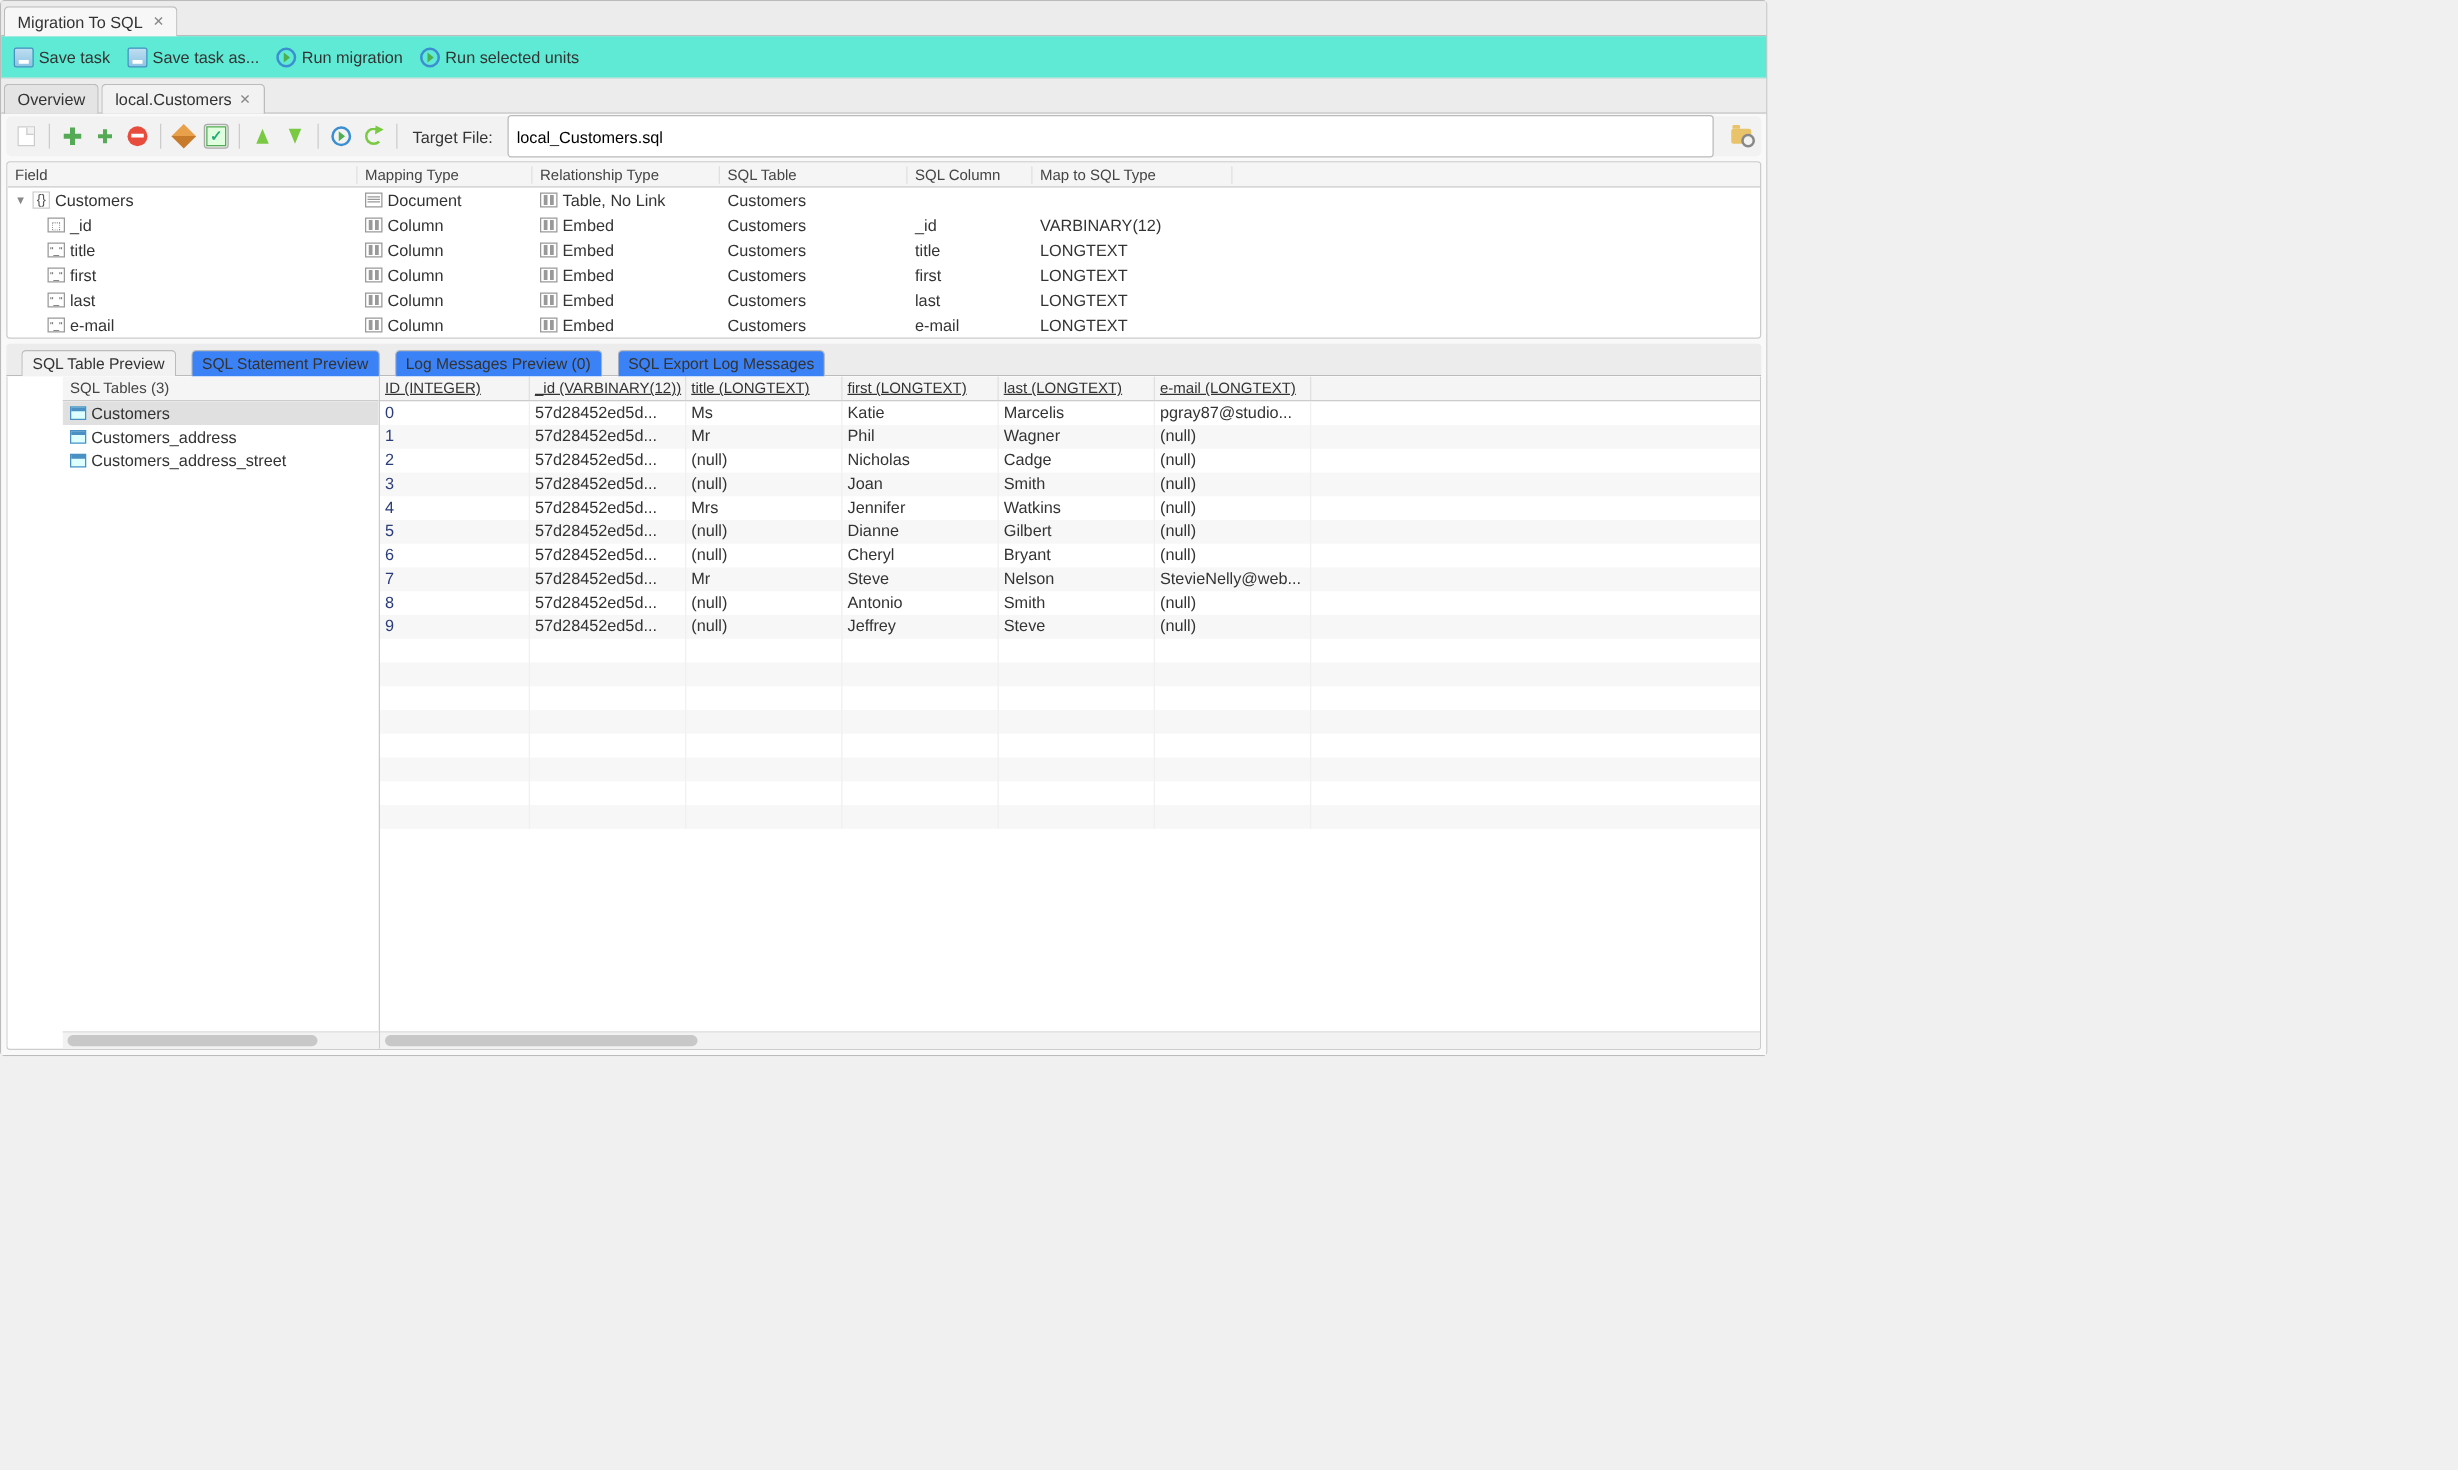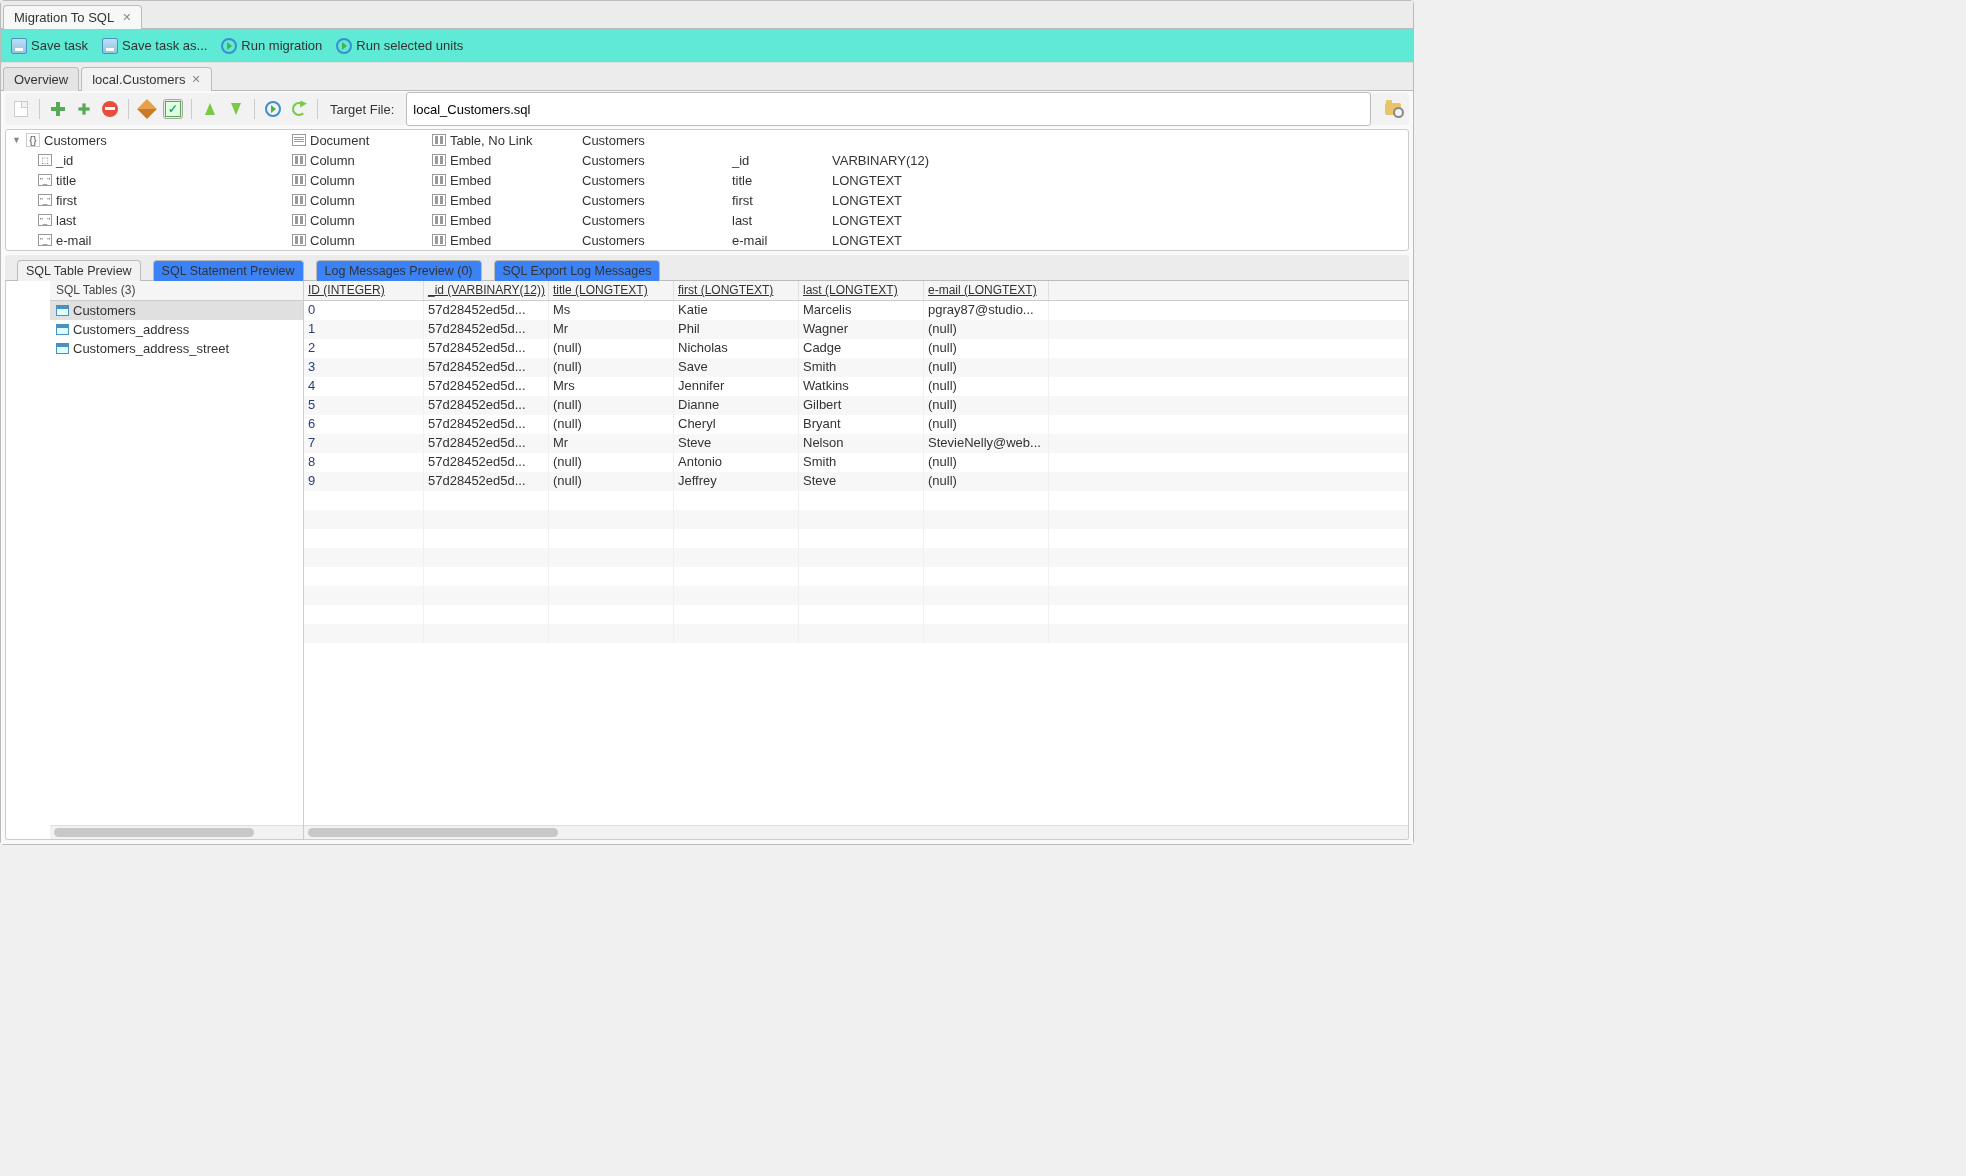--- a/index.html
+++ b/index.html
@@ -419,20 +419,28 @@
         </div>
       <div class="tb2-sep"></div>
       <span class="target-label">Target File:</span>
       <input class="target-input" value="local_Customers.sql" style="">
       <div class="tb2-icon" style="margin-left:6px;">
           <span class="folder-sm search"></span>
         </div>
     </div>
 
     <div class="schema-wrap">
+      <div class="schema-header">
+        <div>Field</div>
+        <div>Mapping Type</div>
+        <div>Relationship Type</div>
+        <div>SQL Table</div>
+        <div>SQL Column</div>
+        <div>Map to SQL Type</div>
+      </div>
       <div class="schema-body" id="schema-body">
           <div class="schema-row">
             <div>
               <span class="tree-toggle">▼</span>
               <span class="brace-icon">{}</span>
               <span>Customers</span>
             </div>
             <div>
               <span class="doc-icon"></span>
               <span>Document</span>
@@ -592,21 +600,21 @@
               <div>57d28452ed5d...</div>
               <div>(null)</div>
               <div>Nicholas</div>
               <div>Cadge</div>
               <div>(null)</div>
             </div>
             <div class="data-row">
               <div>3</div>
               <div>57d28452ed5d...</div>
               <div>(null)</div>
-              <div>Save</div>
+              <div>Joan</div>
               <div>Smith</div>
               <div>(null)</div>
             </div>
             <div class="data-row">
               <div>4</div>
               <div>57d28452ed5d...</div>
               <div>Mrs</div>
               <div>Jennifer</div>
               <div>Watkins</div>
               <div>(null)</div>

